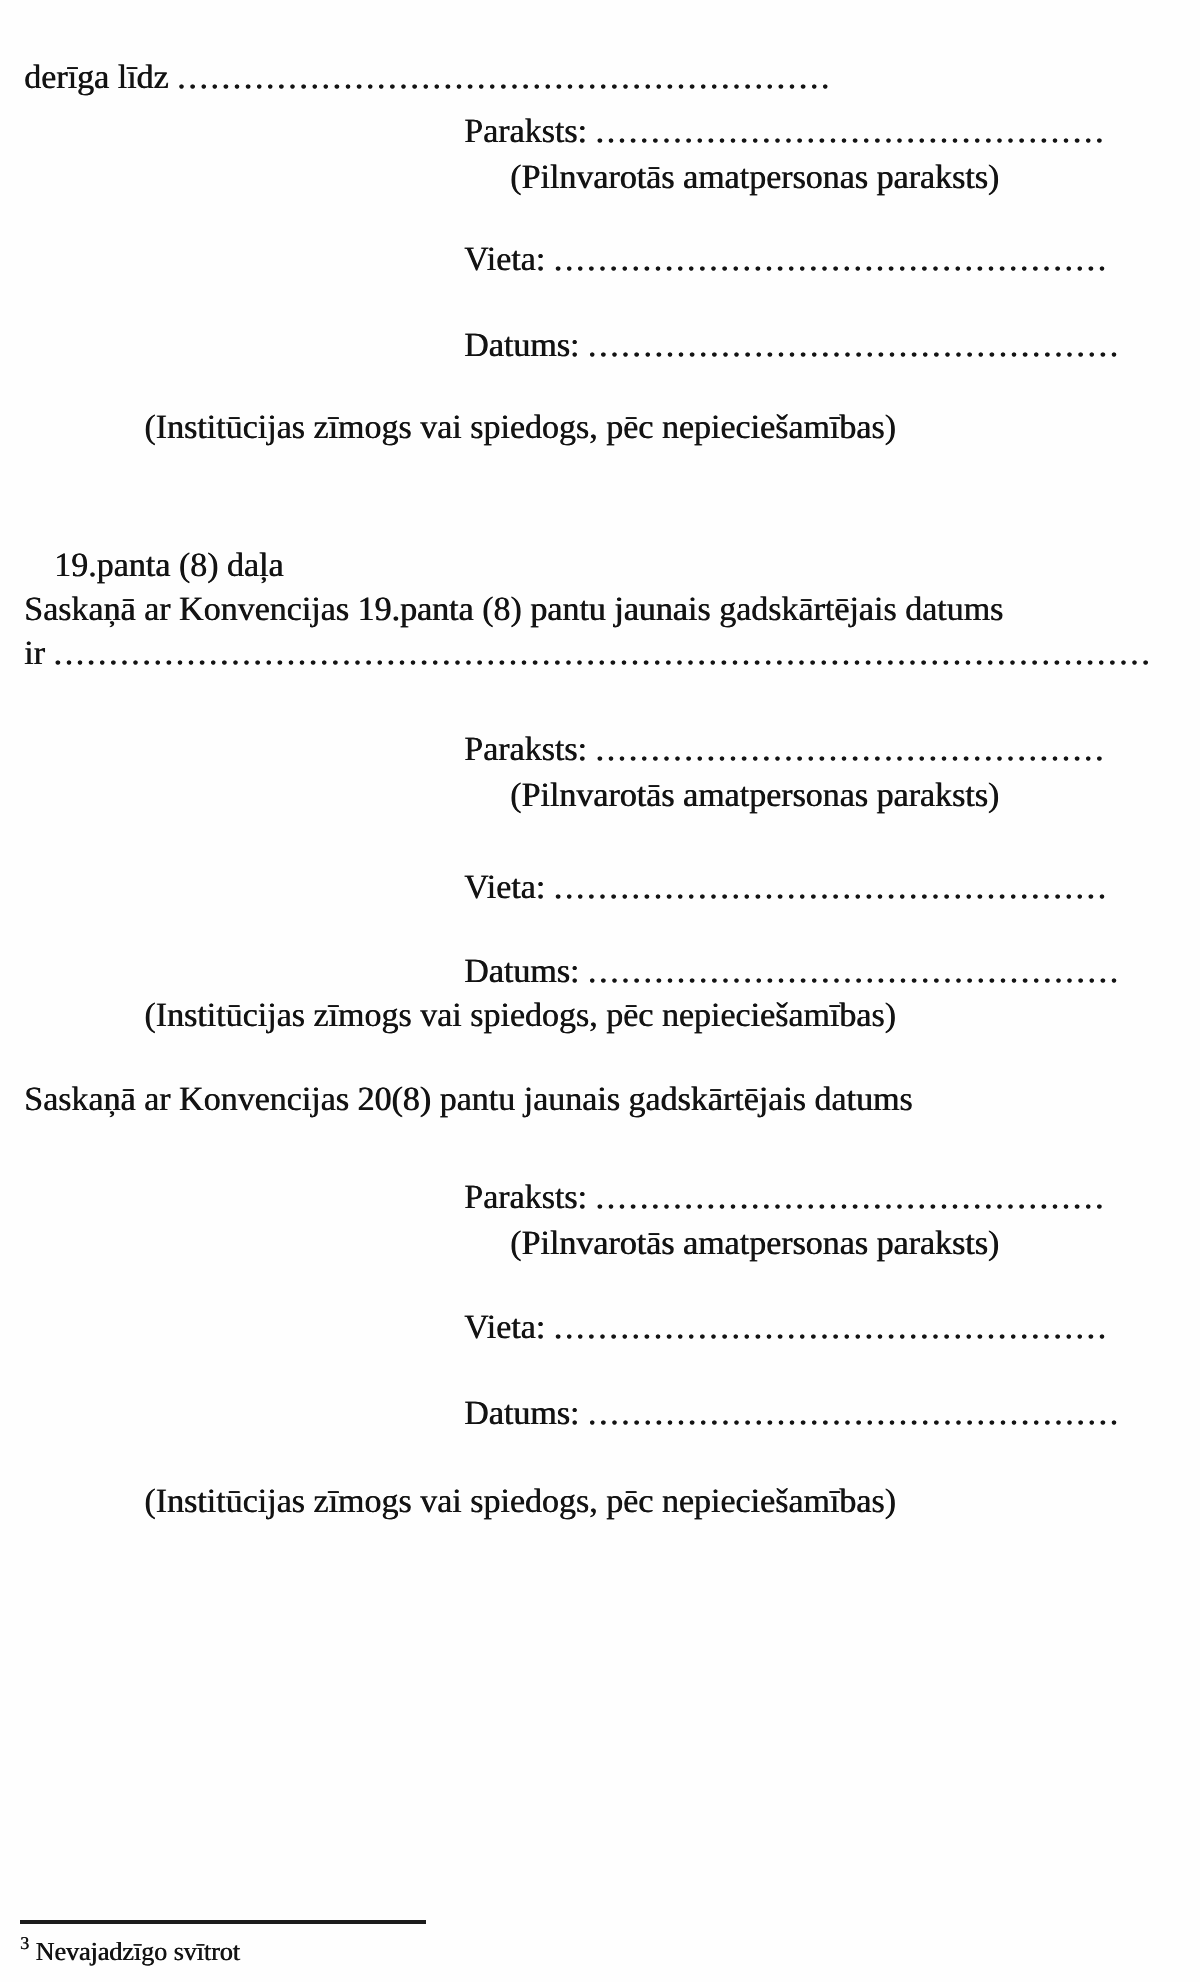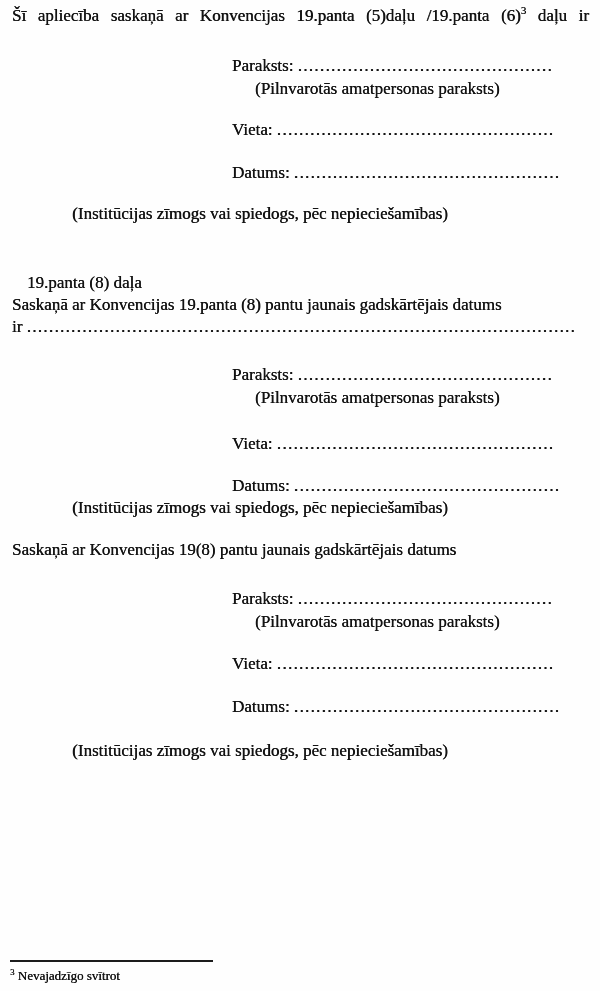--- a/index.html
+++ b/index.html
@@ -47,22 +47,23 @@
   .footrule {
     position: absolute;
     background: #1c1c1c;
   }
 </style>
 </head>
 <body>
 
 <div class="page">
 
-  <div class="line just" style="top:5px; left:12px; width:577px;">
-    <span>Šī apliecība saskaņā ar Konvencijas 19.panta (5)daļu /19.panta (6)</span><span class="sup">3</span><span> daļu ir</span>
+  <div class="line" style="top:28px; left:12px;">
+    <span>derīga līdz</span>
+    <span class="dots">...........................................................</span>
   </div>
 
   <div class="line" style="top:55px; left:232px;">
     <span>Paraksts:</span>
     <span class="dots">..............................................</span>
   </div>
   <div class="line" style="top:78px; left:255px;">(Pilnvarotās amatpersonas paraksts)</div>
   <div class="line" style="top:119px; left:232px;">
     <span>Vieta:</span>
     <span class="dots">..................................................</span>
@@ -88,21 +89,21 @@
   <div class="line" style="top:433px; left:232px;">
     <span>Vieta:</span>
     <span class="dots">..................................................</span>
   </div>
   <div class="line" style="top:475px; left:232px;">
     <span>Datums:</span>
     <span class="dots">................................................</span>
   </div>
   <div class="line center" style="top:497px;">(Institūcijas zīmogs vai spiedogs, pēc nepieciešamības)</div>
 
-  <div class="line" style="top:539px; left:12px;">Saskaņā ar Konvencijas 19(8) pantu jaunais gadskārtējais datums</div>
+  <div class="line" style="top:539px; left:12px;">Saskaņā ar Konvencijas 20(8) pantu jaunais gadskārtējais datums</div>
 
   <div class="line" style="top:588px; left:232px;">
     <span>Paraksts:</span>
     <span class="dots">..............................................</span>
   </div>
   <div class="line" style="top:611px; left:255px;">(Pilnvarotās amatpersonas paraksts)</div>
   <div class="line" style="top:653px; left:232px;">
     <span>Vieta:</span>
     <span class="dots">..................................................</span>
   </div>

